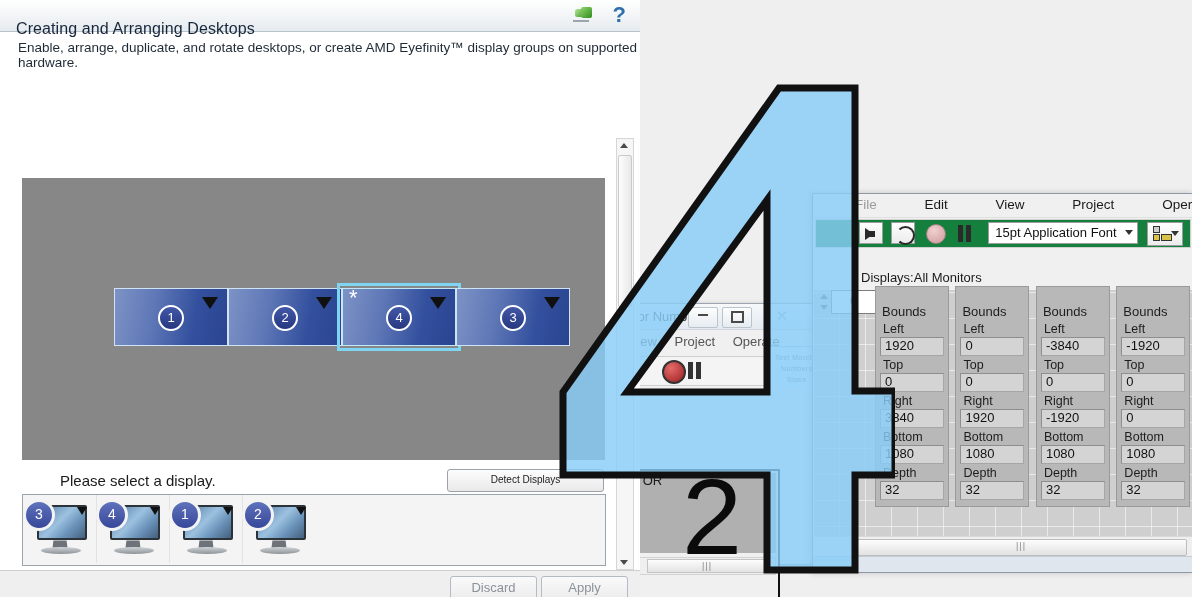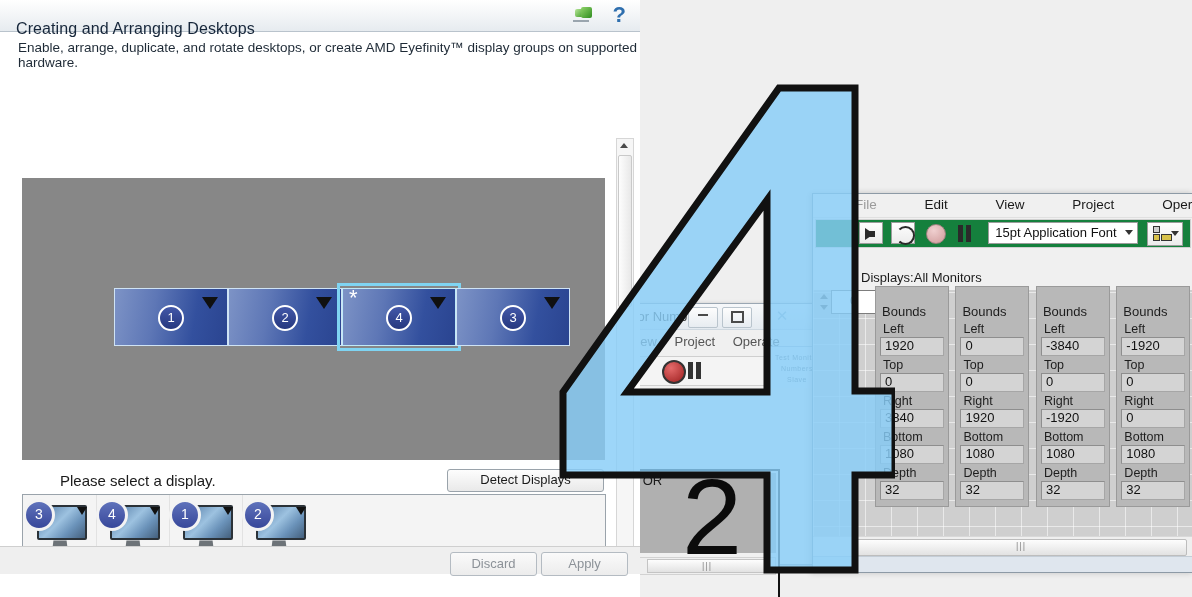--- a/index.html
+++ b/index.html
@@ -209,21 +209,21 @@
     background:linear-gradient(to bottom,#4257a8,#26387f);
     color:#ffffff;font-size:13px;text-align:center;line-height:21px;
   }
   .desk .star{position:absolute;left:6px;top:-2px;color:#fff;font-size:22px;line-height:22px;}
   .desk.selected{outline:3px solid #7fd4f2;outline-offset:2px;border-color:#bfe9f8;}
 
   .select-msg{position:absolute;left:60px;top:472px;font-size:15px;color:#1a1a1a;}
   .detect-btn{
     position:absolute;left:447px;top:469px;width:155px;height:21px;
     background:linear-gradient(to bottom,#fdfdfd,#e9e9e9);border:1px solid #9aa3ab;border-radius:3px;
-    font-size:13px;color:#1a1a1a;text-align:center;line-height:20px;
+    font-size:10px;color:#1a1a1a;text-align:center;line-height:20px;
   }
   .mon-strip{
     position:absolute;left:22px;top:494px;width:582px;height:70px;
     background:#f4f4f4;border:1px solid #9aa3ab;
   }
   .mon-cell{position:absolute;top:0;width:73px;height:68px;border-right:1px solid #e2e2e2;}
   .mon-pic{position:absolute;left:10px;top:10px;width:56px;height:50px;}
   .screen{
     position:absolute;left:4px;top:0px;width:50px;height:35px;border-radius:2px;
     background:linear-gradient(135deg,#2e3338 0%,#2e3338 6%,#5b82ab 7%,#9dc2e0 45%,#6b93ba 70%,#44607d 100%);
@@ -242,21 +242,21 @@
   }
   .amd-vscroll{
     position:absolute;left:616px;top:138px;width:16px;height:430px;
     background:#f6f6f6;border:1px solid #d6d6d6;
   }
   .amd-vscroll .thumb{position:absolute;left:1px;top:16px;width:12px;height:150px;
     background:linear-gradient(to right,#fdfdfd,#e8e8e8);border:1px solid #c9c9c9;border-radius:2px;}
   .amd-vscroll .ar{position:absolute;left:3px;width:0;height:0;border-left:4px solid transparent;border-right:4px solid transparent;}
   .amd-vscroll .ar.up{top:4px;border-bottom:5px solid #4a4a4a;}
   .amd-vscroll .ar.dn{bottom:4px;border-top:5px solid #4a4a4a;}
-  .amd-footer{position:absolute;left:0;top:546px;width:640px;height:27px;background:#efefef;border-top:1px solid #cfcfcf;}
+  .amd-footer{position:absolute;left:0;top:570px;width:640px;height:27px;background:#efefef;border-top:1px solid #cfcfcf;}
   .foot-btn{
     position:absolute;top:5px;width:85px;height:22px;
     background:linear-gradient(to bottom,#fafafa,#ececec);border:1px solid #b4bbc2;border-radius:3px;
     font-size:13px;color:#8c9298;text-align:center;line-height:21px;
   }
   .foot-btn.discard{left:450px;}
   .foot-btn.apply{left:541px;}
 
   
   .big4{position:absolute;left:555px;top:80px;width:340px;height:500px;pointer-events:none;}

